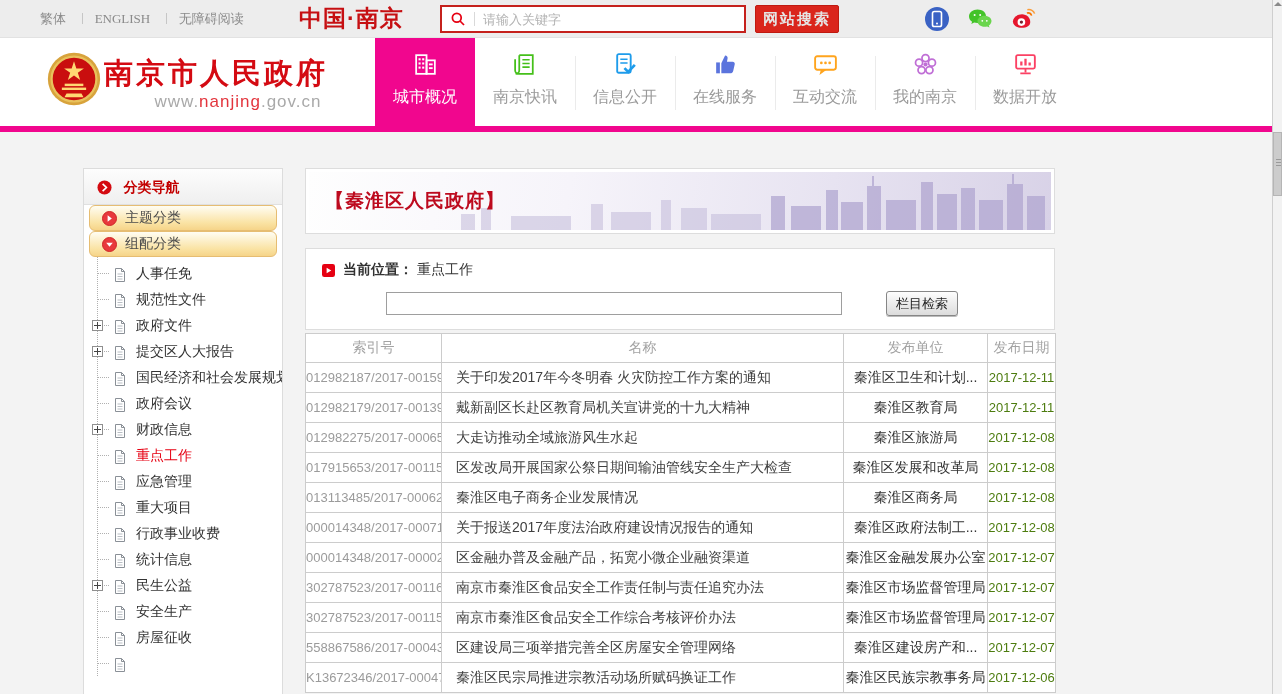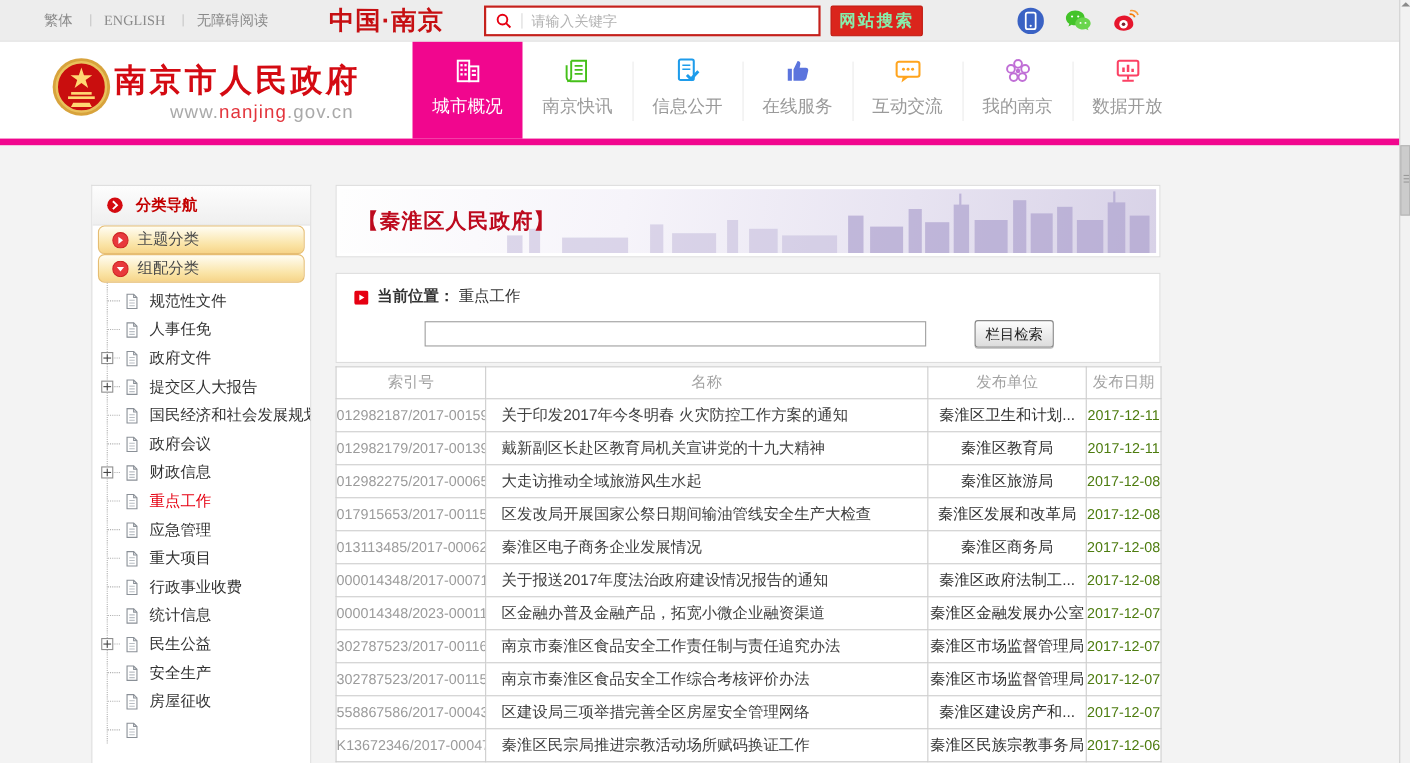--- a/index.html
+++ b/index.html
@@ -12,21 +12,21 @@
   .tb-links{position:absolute;left:40px;top:0;height:38px;line-height:38px;font-size:13px;color:#8a8a8a;white-space:nowrap;}
   .tb-link{color:#8a8a8a;cursor:pointer;}
   .tb-link.serif{font-family:"Liberation Serif","DejaVu Serif",serif;}
   .tb-link + .tb-link::before{content:"";display:inline-block;width:0;height:11px;border-left:1px solid #c6c6c6;margin:0 12px;vertical-align:-1px;}
   .tb-logo{position:absolute;left:299px;top:0;height:38px;line-height:37px;font-size:23px;font-weight:bold;color:#c60f12;letter-spacing:1px;}
   .tb-search{position:absolute;left:440px;top:5px;width:306px;height:28px;background:#fff;border:2px solid #c5211c;display:flex;align-items:center;}
   .tb-search .sicon{display:inline-flex;margin-left:8px;}
   .tb-search .sdiv{width:0;height:14px;border-left:1px solid #d9d9d9;margin:0 8px;}
   .tb-search input{flex:1;border:none;outline:none;font-size:13px;color:#444;background:transparent;font-family:inherit;}
   .tb-search input::placeholder{color:#b3b3b3;}
-  .tb-btn{position:absolute;left:755px;top:5px;width:84px;height:28px;background:#da251c;border:1px solid #bf1a10;border-radius:2px;color:#86efac;font-size:15px;font-weight:bold;letter-spacing:2px;cursor:pointer;font-family:inherit;}
+  .tb-btn{position:absolute;left:755px;top:5px;width:84px;height:28px;background:#da251c;border:1px solid #bf1a10;border-radius:2px;color:#e5e5e5;font-size:15px;font-weight:bold;letter-spacing:2px;cursor:pointer;font-family:inherit;}
   .tb-ico{position:absolute;top:6px;width:26px;height:26px;cursor:pointer;}
   .tb-ico svg{display:block;}
   .tb-ico.i1{left:924px;} .tb-ico.i2{left:967px;} .tb-ico.i3{left:1011px;}
 
   
   .header{position:absolute;left:0;top:38px;width:100%;height:88px;background:#fff;}
   .emblem{position:absolute;left:46px;top:13px;width:56px;height:56px;}
   .h-title{position:absolute;left:104px;top:16px;font-size:29px;font-weight:bold;color:var(--brand);letter-spacing:3px;white-space:nowrap;}
   .h-url{position:absolute;left:104px;top:54px;width:268px;text-align:center;font-size:17px;color:#a9a9a9;letter-spacing:1px;}
   .h-url .mid{color:#e3353d;}
@@ -292,31 +292,31 @@
   <div class="tree">
 
 
       <div class="tree-item">
         
         <span class="tree-doc"><svg viewBox="0 0 16 16" width="16" height="16">
             <path d="M3.5 1.5h6l3 3v10h-9z" fill="#fff" stroke="#8a9097" stroke-width="1"></path>
             <path d="M9.5 1.5v3h3" fill="none" stroke="#8a9097" stroke-width="1"></path>
             <path d="M5.5 7h5M5.5 9.5h5M5.5 12h5" stroke="#b9bec4" stroke-width="1"></path>
           </svg></span>
+        <span class="tree-label">人事任免</span>
+      </div>
+
+      <div class="tree-item">
+        
+        <span class="tree-doc"><svg viewBox="0 0 16 16" width="16" height="16">
+            <path d="M3.5 1.5h6l3 3v10h-9z" fill="#fff" stroke="#8a9097" stroke-width="1"></path>
+            <path d="M9.5 1.5v3h3" fill="none" stroke="#8a9097" stroke-width="1"></path>
+            <path d="M5.5 7h5M5.5 9.5h5M5.5 12h5" stroke="#b9bec4" stroke-width="1"></path>
+          </svg></span>
         <span class="tree-label">规范性文件</span>
-      </div>
-
-      <div class="tree-item">
-        
-        <span class="tree-doc"><svg viewBox="0 0 16 16" width="16" height="16">
-            <path d="M3.5 1.5h6l3 3v10h-9z" fill="#fff" stroke="#8a9097" stroke-width="1"></path>
-            <path d="M9.5 1.5v3h3" fill="none" stroke="#8a9097" stroke-width="1"></path>
-            <path d="M5.5 7h5M5.5 9.5h5M5.5 12h5" stroke="#b9bec4" stroke-width="1"></path>
-          </svg></span>
-        <span class="tree-label">人事任免</span>
       </div>
 
       <div class="tree-item expandable">
         <span class="expander"></span>
         <span class="tree-doc"><svg viewBox="0 0 16 16" width="16" height="16">
             <path d="M3.5 1.5h6l3 3v10h-9z" fill="#fff" stroke="#8a9097" stroke-width="1"></path>
             <path d="M9.5 1.5v3h3" fill="none" stroke="#8a9097" stroke-width="1"></path>
             <path d="M5.5 7h5M5.5 9.5h5M5.5 12h5" stroke="#b9bec4" stroke-width="1"></path>
           </svg></span>
         <span class="tree-label">政府文件</span>
@@ -557,21 +557,21 @@
       </tr>
 
       <tr>
         <td class="td-index">000014348/2017-00071</td>
         <td class="td-title"><a>关于报送2017年度法治政府建设情况报告的通知</a></td>
         <td class="td-unit">秦淮区政府法制工...</td>
         <td class="td-date">2017-12-08</td>
       </tr>
 
       <tr>
-        <td class="td-index">000014348/2023-00011</td>
+        <td class="td-index">000014348/2017-00002</td>
         <td class="td-title"><a>区金融办普及金融产品，拓宽小微企业融资渠道</a></td>
         <td class="td-unit">秦淮区金融发展办公室</td>
         <td class="td-date">2017-12-07</td>
       </tr>
 
       <tr>
         <td class="td-index">302787523/2017-00116</td>
         <td class="td-title"><a>南京市秦淮区食品安全工作责任制与责任追究办法</a></td>
         <td class="td-unit">秦淮区市场监督管理局</td>
         <td class="td-date">2017-12-07</td>

